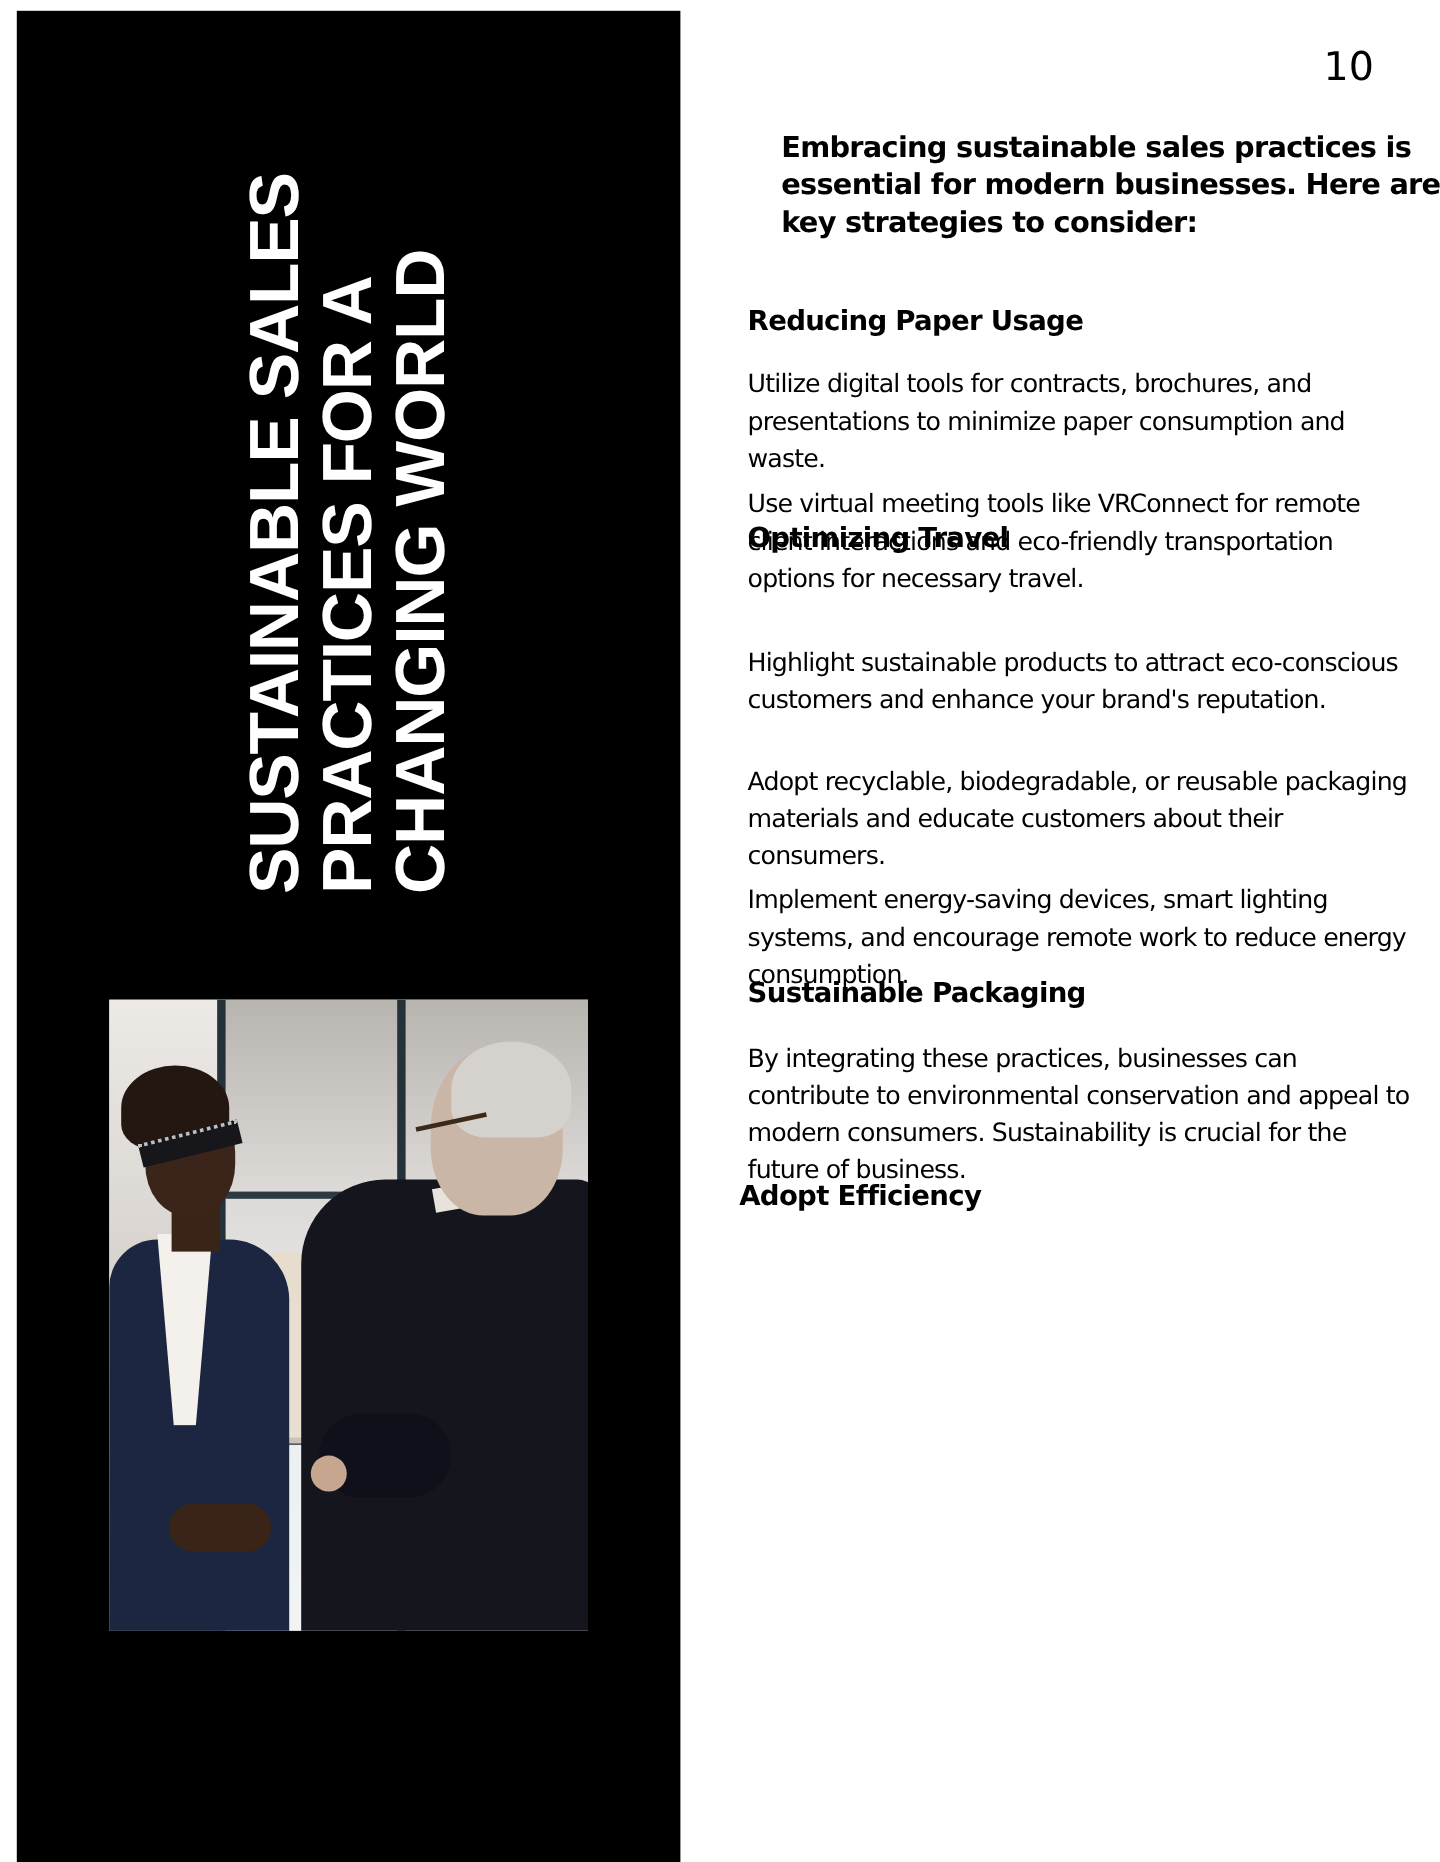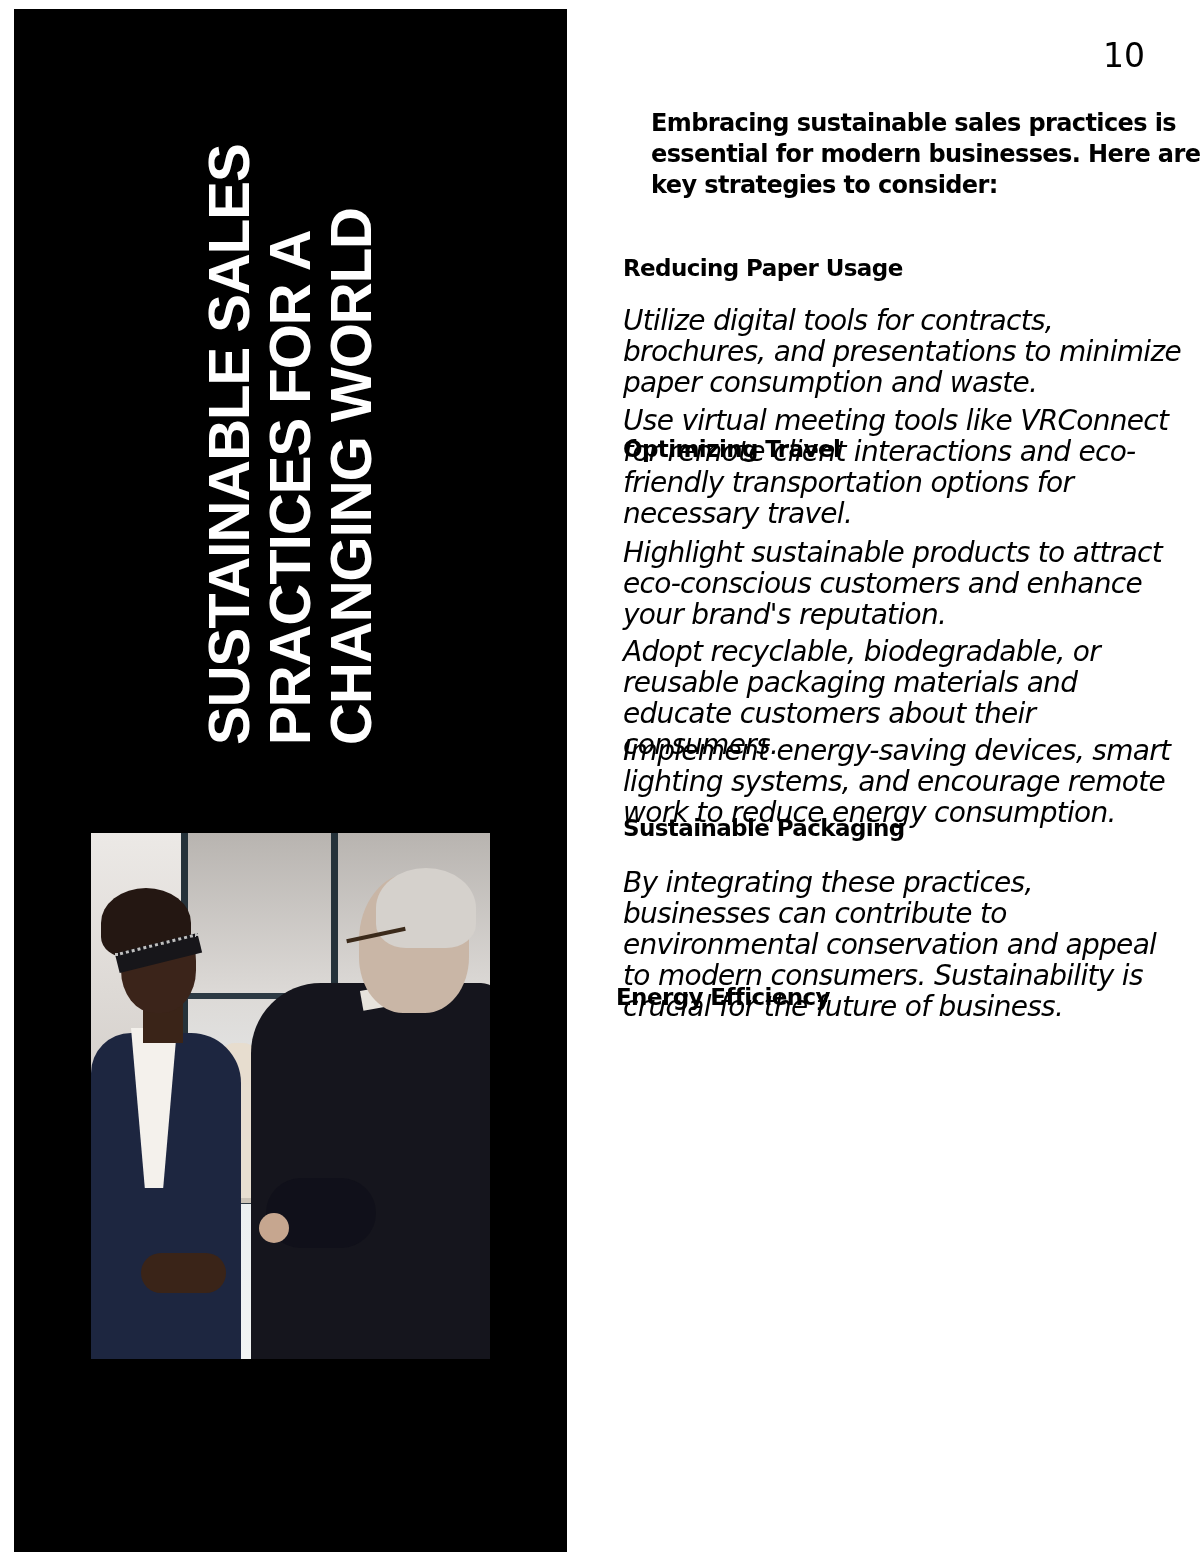--- a/index.html
+++ b/index.html
@@ -67,21 +67,21 @@
       font-size: 24px; line-height: 31px; letter-spacing: -0.6px; margin-left: 16px;
     }
     .heading {
       position: absolute; left: 623px; white-space: nowrap;
       font-family: "DejaVu Sans", sans-serif; font-weight: 700;
       font-size: 23px; line-height: 28px; letter-spacing: -0.6px;
     }
     .para {
       position: absolute; left: 623px; width: 560px;
       font-family: "DejaVu Sans", sans-serif; font-weight: 400;
-      font-size: 28px; line-height: 31px; letter-spacing: -0.7px; font-style: italic;
+      font-size: 21px; line-height: 31px; letter-spacing: -0.7px;
     }
   </style>
 </head>
 <body>
 
 <div class="page">
 
   <div class="left-panel"></div>
 
   <div class="vtitle">
@@ -121,15 +121,15 @@
   <div class="para" style="top:305px">Utilize digital tools for contracts, brochures, and presentations to minimize paper consumption and waste.</div>
   <div class="para" style="top:405px">Use virtual meeting tools like VRConnect for remote client interactions and eco-friendly transportation options for necessary travel.</div>
   <div class="para" style="top:537px">Highlight sustainable products to attract eco-conscious customers and enhance your brand's reputation.</div>
   <div class="para" style="top:636px">Adopt recyclable, biodegradable, or reusable packaging materials and educate customers about their consumers.</div>
   <div class="para" style="top:735px">Implement energy-saving devices, smart lighting systems, and encourage remote work to reduce energy consumption.</div>
   <div class="para" style="top:867px">By integrating these practices, businesses can contribute to environmental conservation and appeal to modern consumers. Sustainability is crucial for the future of business.</div>
 
   <div class="heading" style="top:254px">Reducing Paper Usage</div>
   <div class="heading" style="top:435px">Optimizing Travel</div>
   <div class="heading" style="top:814px">Sustainable Packaging</div>
-  <div class="heading" style="top:983px; left:616px">Energy Efficiency</div>
+  <div class="heading" style="top:983px; left:616px">Adopt Efficiency</div>
 
 </div>
 
 </body></html>

